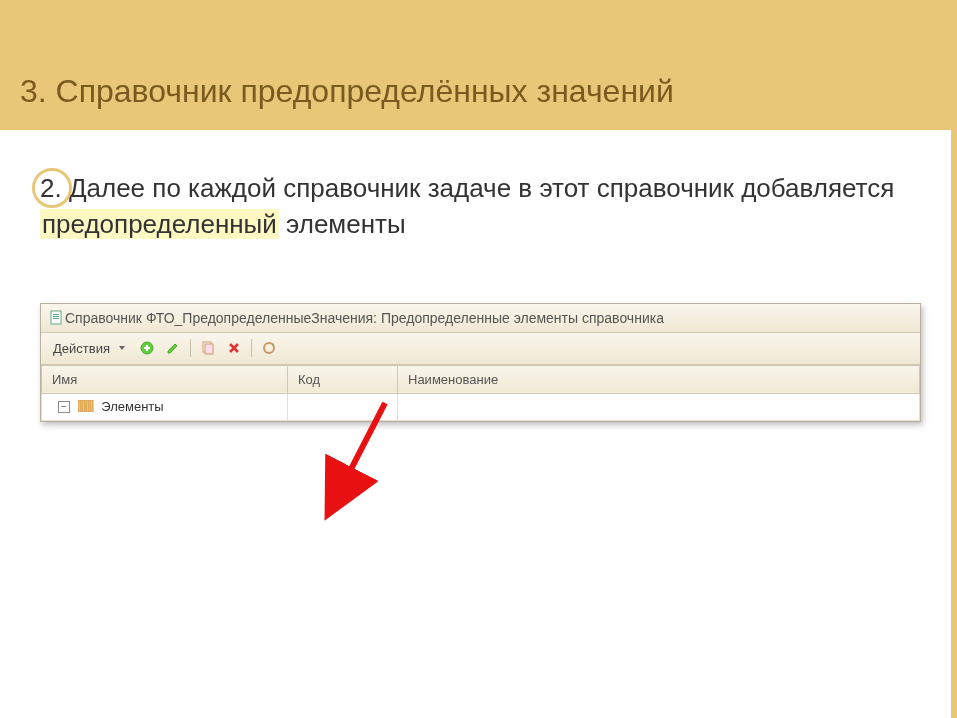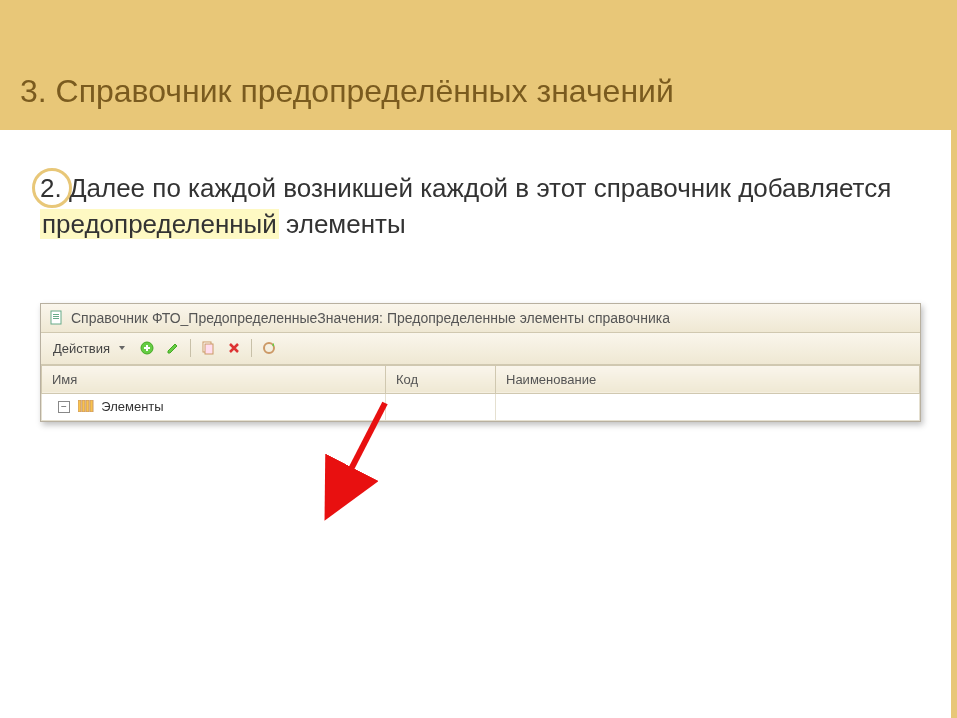--- a/index.html
+++ b/index.html
@@ -55,21 +55,20 @@
       border: 1px solid #b8b0a0;
       background: #fff;
       box-shadow: 2px 3px 6px rgba(0,0,0,0.25);
     }
     .titlebar {
       background: linear-gradient(#faf6ec, #efe8d3);
       border-bottom: 1px solid #d0c8b0;
       padding: 6px 8px;
       display: flex;
       align-items: center;
-      gap: 6px;
       font-size: 14px;
       color: #555;
     }
     .doc-icon {
       width: 16px; height: 16px;
       display: inline-block;
     }
     .toolbar {
       background: linear-gradient(#faf6ec, #efe8d3);
       padding: 6px 8px;
@@ -110,21 +109,21 @@
       color: #555;
       padding: 6px 10px;
       border: 1px solid #d0c8b0;
     }
     .grid td {
       padding: 5px 10px;
       border: 1px solid #e5e0d0;
       color: #333;
       background: #fff;
     }
-    .col-name { width: 344px; }
+    .col-name { width: 246px; }
     .col-code { width: 110px; }
     .tree-row td:first-child {
       padding-left: 16px;
       margin-top: 16px;
     }
     .expand-btn {
       display: inline-flex;
       width: 12px; height: 12px;
       border: 1px solid #888;
       align-items: center;
@@ -165,21 +164,21 @@
 <div class="header-band">
   <h1 class="header-title">3. Справочник предопределённых значений</h1>
 </div>
 
 <div class="content-area">
   <div class="body-text">
     <span class="list-marker">
       <span class="list-marker-circle"></span>
       <span>2.</span>
     </span>
-    <span>Далее по каждой возникшей каждой в этот справочник добавляется </span><span class="highlight">предопределенный</span><span> элементы</span>
+    <span>Далее по каждой справочник задаче в этот справочник добавляется </span><span class="highlight">предопределенный</span><span> элементы</span>
   </div>
 </div>
 
 <div class="app-window">
   <div class="titlebar">
     <span class="doc-icon">
       <svg width="16" height="16" viewBox="0 0 16 16">
         <rect x="2" y="1" width="10" height="13" fill="#fff" stroke="#6a8" stroke-width="1"></rect>
         <rect x="4" y="4" width="6" height="1" fill="#6a8"></rect>
         <rect x="4" y="6" width="6" height="1" fill="#6a8"></rect>

